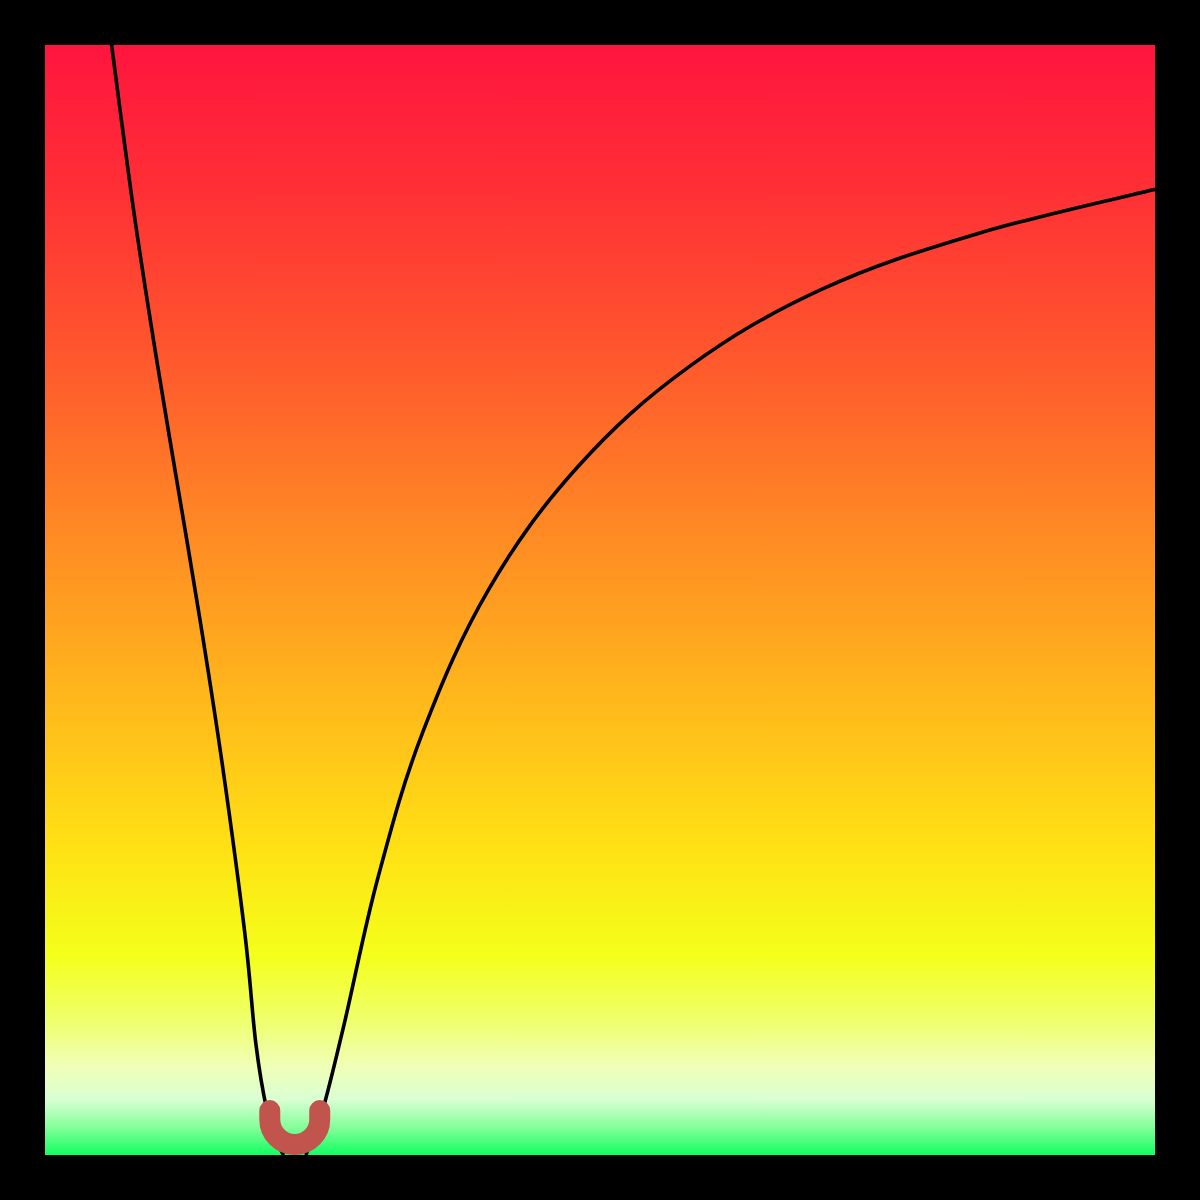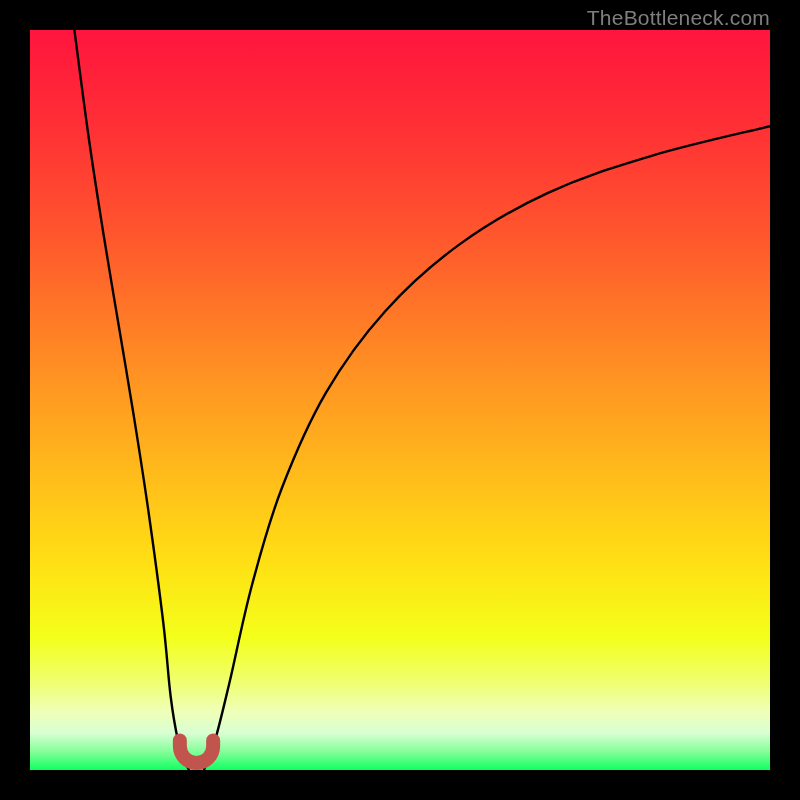--- a/index.html
+++ b/index.html
@@ -68,14 +68,13 @@
       <rect x="0" y="0" width="740" height="740" fill="url(#bg)"></rect>
     </svg>
 
     <svg class="curve" viewBox="0 0 740 740" preserveAspectRatio="none">
       <path id="left-path" stroke-width="2.4" fill="none" d="M 44.40 0.00 C 47.06 19.98, 53.87 73.70, 59.20 111.00 C 64.53 148.30, 68.67 173.90, 74.00 207.20 C 79.33 240.50, 83.47 264.03, 88.80 296.00 C 94.13 327.97, 98.27 351.50, 103.60 384.80 C 108.93 418.10, 113.07 443.70, 118.40 481.00 C 123.73 518.30, 129.20 558.70, 133.20 592.00 C 137.20 625.30, 137.94 644.69, 140.60 666.00 C 143.26 687.31, 145.34 698.41, 148.00 710.40 C 150.66 722.39, 153.40 727.27, 155.40 732.60 C 157.40 737.93, 158.43 738.67, 159.10 740.00" stroke="#000000"></path>
       <path id="right-path" stroke-width="2.4" fill="none" d="M 173.90 740.00 C 175.90 734.67, 180.34 726.38, 185.00 710.40 C 189.66 694.42, 193.14 679.17, 199.80 651.20 C 206.46 623.23, 212.68 589.63, 222.00 555.00 C 231.32 520.37, 238.28 493.43, 251.60 458.80 C 264.92 424.17, 277.35 394.57, 296.00 362.60 C 314.65 330.63, 331.22 307.84, 355.20 281.20 C 379.18 254.56, 399.90 235.91, 429.20 214.60 C 458.50 193.29, 483.37 178.78, 518.00 162.80 C 552.63 146.82, 581.64 137.79, 621.60 125.80 C 661.56 113.81, 718.69 101.53, 740.00 96.20" stroke="#000000"></path>
       <path id="marker" fill="none" stroke-width="14" stroke-linecap="round" d="M 149.85 710.40 L 149.85 716.35 A 16.65 16.65 0 0 0 183.15 716.35 L 183.15 710.40" stroke="#c1554e"></path>
     </svg>
   </div>
 
-  <div class="watermark">TheBottleneck.com</div>
 </div>
 
 </body></html>

